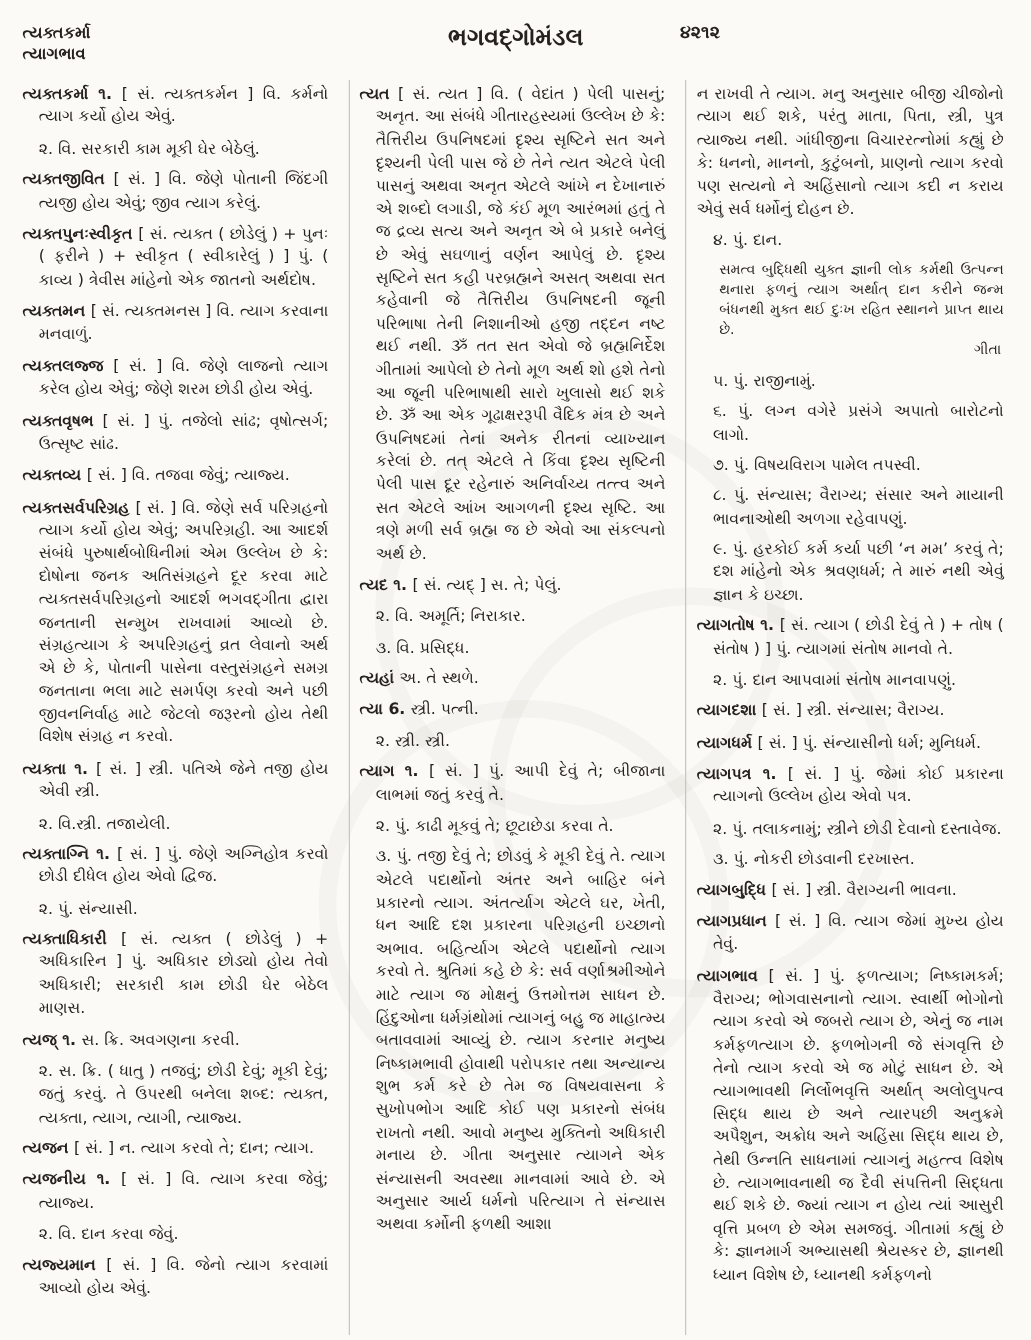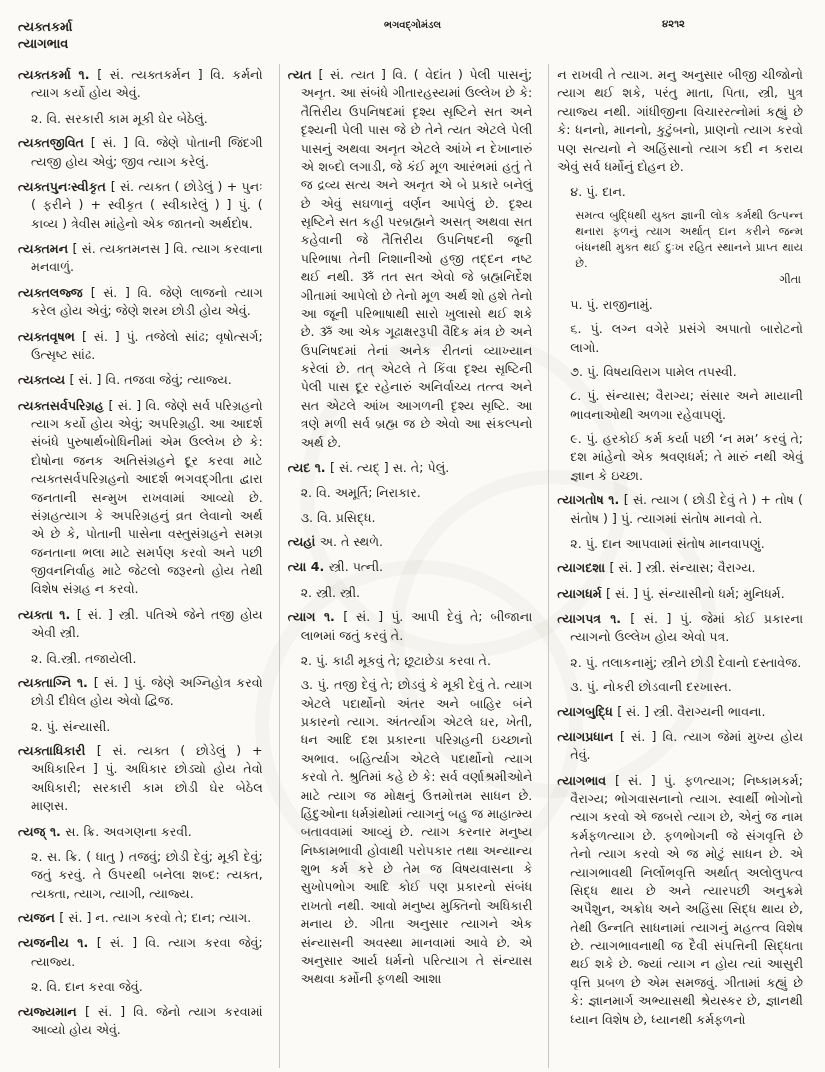--- a/index.html
+++ b/index.html
@@ -9,22 +9,22 @@
     font-family:"DejaVu Sans","Liberation Sans",sans-serif;
   }
   .page{position:relative;width:825px;height:1072px;}
   
   .header{
     position:absolute;top:18px;left:0;right:0;height:44px;
     display:grid;grid-template-columns:1fr 1fr 1fr;align-items:start;
     padding:0 18px;box-sizing:border-box;
   }
   .guide{font-weight:bold;font-size:13px;line-height:17px;}
-  .title{text-align:center;font-weight:bold;font-size:10px;padding-top:1px;}
-  .pageno{text-align:center;font-weight:bold;font-size:10px;padding-right:4px;}
+  .title{text-align:center;font-weight:bold;font-size:19px;padding-top:1px;}
+  .pageno{text-align:left;font-weight:bold;font-size:14px;padding-right:4px;}
   
   .columns{
     position:absolute;top:64px;left:10px;right:6px;bottom:4px;
     display:grid;grid-template-columns:1fr 1fr 1fr;
   }
   .col{
     padding:2px 16px 0 8px;overflow:hidden;
     font-size:12.6px;line-height:1.46;text-align:justify;
   }
   .col-rule{border-right:1px solid #c9c6bf;}
@@ -84,21 +84,21 @@
         <p class="para entry"><b>ત્યજનીય ૧. </b>[ સં. ] વિ. ત્યાગ કરવા જેવું; ત્યાજ્ય.</p>
         <p class="para sub">૨. વિ. દાન કરવા જેવું.</p>
         <p class="para entry"><b>ત્યજ્યમાન </b>[ સં. ] વિ. જેનો ત્યાગ કરવામાં આવ્યો હોય એવું.</p>
       </div>
     <div class="col col-rule">
         <p class="para entry"><b>ત્યત </b>[ સં. ત્યત ] વિ. ( વેદાંત ) પેલી પાસનું; અનૃત. આ સંબંધે ગીતારહસ્યમાં ઉલ્લેખ છે કે: તૈત્તિરીય ઉપનિષદમાં દૃશ્ય સૃષ્ટિને સત અને દૃશ્યની પેલી પાસ જે છે તેને ત્યત એટલે પેલી પાસનું અથવા અનૃત એટલે આંખે ન દેખાનારું એ શબ્દો લગાડી, જે કંઈ મૂળ આરંભમાં હતું તે જ દ્રવ્ય સત્ય અને અનૃત એ બે પ્રકારે બનેલું છે એવું સઘળાનું વર્ણન આપેલું છે. દૃશ્ય સૃષ્ટિને સત કહી પરબ્રહ્મને અસત્ અથવા સત કહેવાની જે તૈત્તિરીય ઉપનિષદની જૂની પરિભાષા તેની નિશાનીઓ હજી તદ્દન નષ્ટ થઈ નથી. ૐ તત સત એવો જે બ્રહ્મનિર્દેશ ગીતામાં આપેલો છે તેનો મૂળ અર્થ શો હશે તેનો આ જૂની પરિભાષાથી સારો ખુલાસો થઈ શકે છે. ૐ આ એક ગૂઢાક્ષરરૂપી વૈદિક મંત્ર છે અને ઉપનિષદમાં તેનાં અનેક રીતનાં વ્યાખ્યાન કરેલાં છે. તત્ એટલે તે કિંવા દૃશ્ય સૃષ્ટિની પેલી પાસ દૂર રહેનારું અનિર્વાચ્ય તત્ત્વ અને સત એટલે આંખ આગળની દૃશ્ય સૃષ્ટિ. આ ત્રણે મળી સર્વ બ્રહ્મ જ છે એવો આ સંકલ્પનો અર્થ છે.</p>
         <p class="para entry"><b>ત્યદ ૧. </b>[ સં. ત્યદ્ ] સ. તે; પેલું.</p>
         <p class="para sub">૨. વિ. અમૂર્તિ; નિરાકાર.</p>
         <p class="para sub">૩. વિ. પ્રસિદ્ધ.</p>
         <p class="para entry"><b>ત્યહાં </b>અ. તે સ્થળે.</p>
-        <p class="para entry"><b>ત્યા 4. </b>સ્ત્રી. પત્ની.</p>
+        <p class="para entry"><b>ત્યા 6. </b>સ્ત્રી. પત્ની.</p>
         <p class="para sub">૨. સ્ત્રી. સ્ત્રી.</p>
         <p class="para entry"><b>ત્યાગ ૧. </b>[ સં. ] પું. આપી દેવું તે; બીજાના લાભમાં જતું કરવું તે.</p>
         <p class="para sub">૨. પું. કાઢી મૂકવું તે; છૂટાછેડા કરવા તે.</p>
         <p class="para sub">૩. પું. તજી દેવું તે; છોડવું કે મૂકી દેવું તે. ત્યાગ એટલે પદાર્થોનો અંતર અને બાહિર બંને પ્રકારનો ત્યાગ. અંતર્ત્યાગ એટલે ઘર, ખેતી, ધન આદિ દશ પ્રકારના પરિગ્રહની ઇચ્છાનો અભાવ. બહિર્ત્યાગ એટલે પદાર્થોનો ત્યાગ કરવો તે. શ્રુતિમાં કહે છે કે: સર્વ વર્ણાશ્રમીઓને માટે ત્યાગ જ મોક્ષનું ઉત્તમોત્તમ સાધન છે. હિંદુઓના ધર્મગ્રંથોમાં ત્યાગનું બહુ જ માહાત્મ્ય બતાવવામાં આવ્યું છે. ત્યાગ કરનાર મનુષ્ય નિષ્કામભાવી હોવાથી પરોપકાર તથા અન્યાન્ય શુભ કર્મ કરે છે તેમ જ વિષયવાસના કે સુખોપભોગ આદિ કોઈ પણ પ્રકારનો સંબંધ રાખતો નથી. આવો મનુષ્ય મુક્તિનો અધિકારી મનાય છે. ગીતા અનુસાર ત્યાગને એક સંન્યાસની અવસ્થા માનવામાં આવે છે. એ અનુસાર આર્ય ધર્મનો પરિત્યાગ તે સંન્યાસ અથવા કર્મોની ફળથી આશા</p>
       </div>
     <div class="col">
         <p class="para cont">ન રાખવી તે ત્યાગ. મનુ અનુસાર બીજી ચીજોનો ત્યાગ થઈ શકે, પરંતુ માતા, પિતા, સ્ત્રી, પુત્ર ત્યાજ્ય નથી. ગાંધીજીના વિચારરત્નોમાં કહ્યું છે કે: ધનનો, માનનો, કુટુંબનો, પ્રાણનો ત્યાગ કરવો પણ સત્યનો ને અહિંસાનો ત્યાગ કદી ન કરાય એવું સર્વ ધર્મોનું દોહન છે.</p>
         <p class="para sub">૪. પું. દાન.</p>
         <p class="para quote">સમત્વ બુદ્ધિથી યુક્ત જ્ઞાની લોક કર્મથી ઉત્પન્ન થનારા ફળનું ત્યાગ અર્થાત્ દાન કરીને જન્મ બંધનથી મુક્ત થઈ દુઃખ રહિત સ્થાનને પ્રાપ્ત થાય છે.<span class="attrib">ગીતા</span></p>
         <p class="para sub">૫. પું. રાજીનામું.</p>

